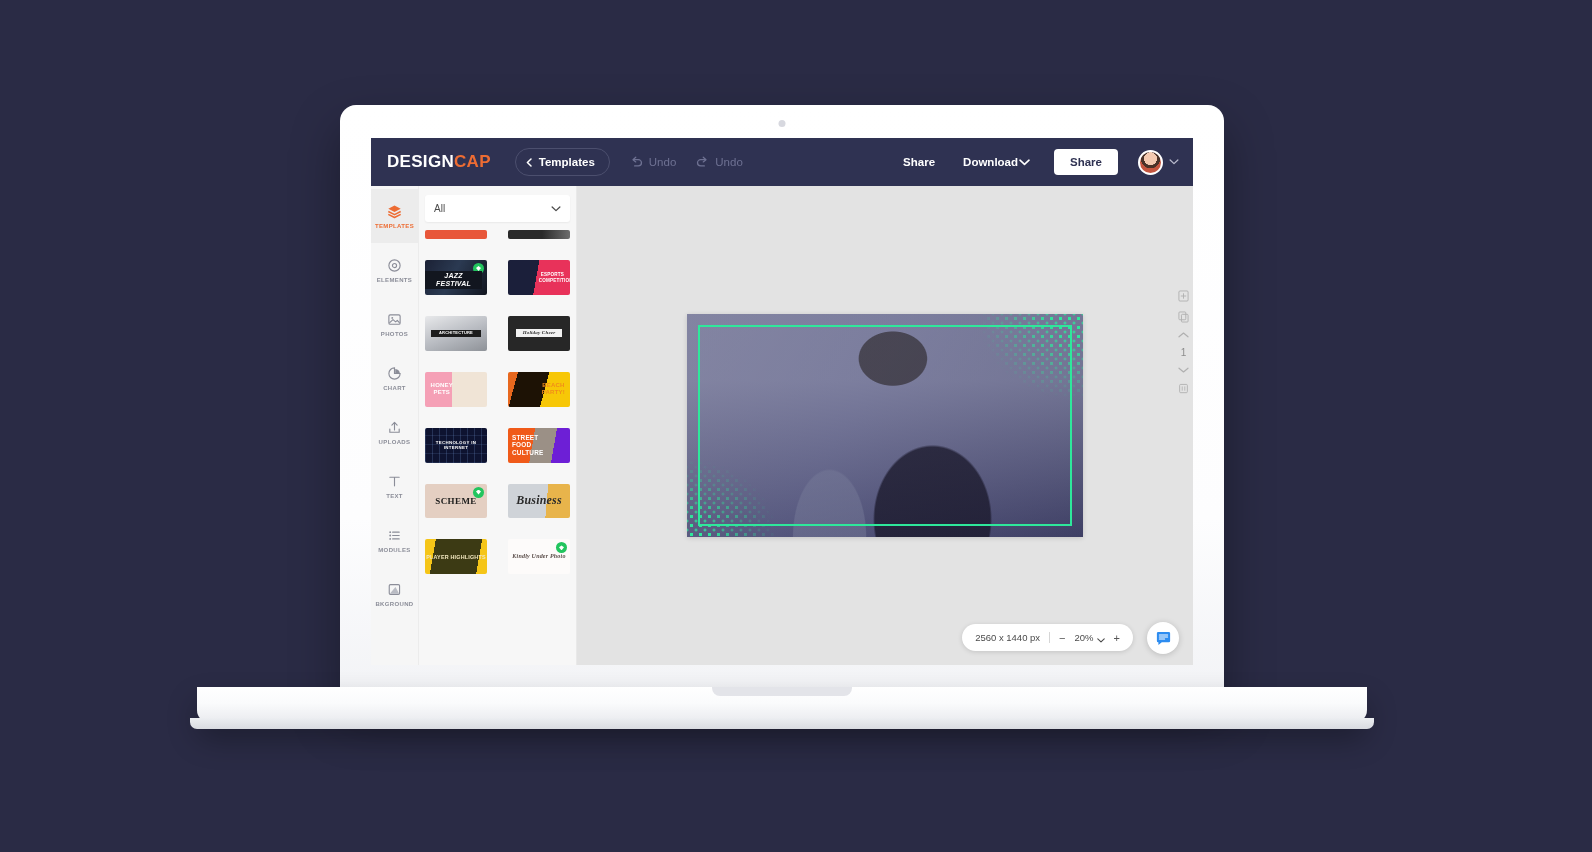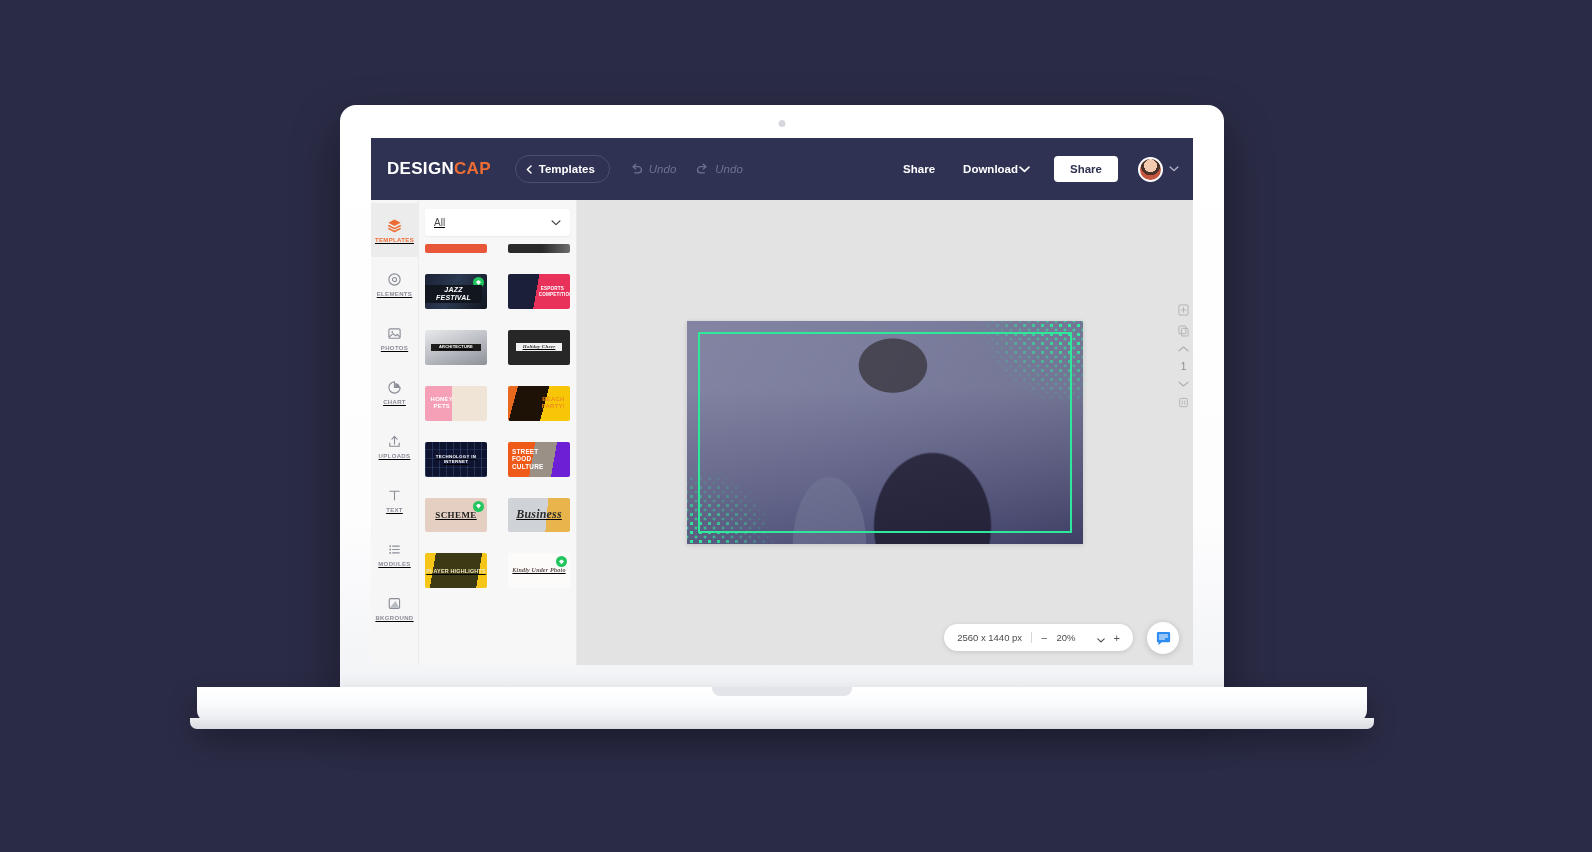--- a/index.html
+++ b/index.html
@@ -53,42 +53,42 @@
   #app-screen {
     position: absolute; left: 31px; top: 33px;
     width: 822px; height: 527px;
     background: #f7f7f7;
     overflow: hidden;
     display: flex; flex-direction: column;
   }
 
   
   #app-header {
-    height: 62px; flex: none;
+    height: 48px; flex: none;
     background: #2f3252;
     display: flex; align-items: center;
     padding: 0 14px 0 16px;
   }
   #brand-logo {
     font-size: 17px; font-weight: bold; letter-spacing: .3px;
     color: #ffffff; white-space: nowrap;
   }
   #brand-logo .accent { color: #ed6c33; }
   #templates-back-button {
     margin-left: 24px;
     height: 28px; padding: 0 14px 0 10px;
     border: 1px solid #4c4f6e; border-radius: 14px;
     display: flex; align-items: center; gap: 7px;
     color: #ffffff; font-size: 11.5px; font-weight: bold;
     cursor: pointer; background: transparent;
   }
   .hdr-tool {
     margin-left: 20px;
     display: flex; align-items: flex-start; gap: 6px;
-    color: #6e7192; font-size: 11.5px; cursor: pointer; font-style: italic;
+    color: #6e7192; font-size: 11.5px; cursor: pointer;
   }
   .hdr-tool svg { display: block; }
   #header-spacer { flex: 1; }
   .hdr-btn {
     color: #ffffff; font-size: 11.5px; font-weight: bold;
     padding: 7px 14px; border-radius: 4px; cursor: pointer;
     white-space: nowrap; background: transparent; border: none;
   }
   #download-group {
     display: flex; align-items: center; gap: 1px;
@@ -104,21 +104,21 @@
     display: flex; align-items: center; gap: 6px;
     margin-left: 20px; cursor: pointer;
   }
   #avatar {
     width: 25px; height: 25px; border-radius: 50%;
     background: radial-gradient(circle at 50% 32%, #f3c9b0 0 36%, #4a3228 37% 54%, #c4553f 55% 100%);
     border: 2px solid #ffffff;
   }
 
   
-  #app-body { flex: 1; display: flex; min-height: 0; text-decoration: underline; }
+  #app-body { flex: 1; display: flex; min-height: 0; }
 
   
   #sidebar-rail {
     width: 48px; flex: none;
     background: #f6f6f6;
     border-right: 1px solid #ececec;
     padding-top: 3px;
     display: flex; flex-direction: column;
   }
   .rail-item {
@@ -290,21 +290,21 @@
   #zoom-toolbar {
     position: absolute; right: 60px; bottom: 14px;
     height: 27px; padding: 8px 13px;
     background: #ffffff; border-radius: 14px;
     display: flex; align-items: center; gap: 9px;
     font-size: 9.5px; color: #4b4b4b;
     box-shadow: 0 1px 5px rgba(0,0,0,.14);
   }
   #zoom-toolbar .sep { width: 1px; height: 11px; background: #d6d6d6; }
   .zoom-btn { cursor: pointer; font-size: 11px; color: #555; user-select:none; }
-  #zoom-level { display: flex; align-items: flex-end; gap: 21px; cursor: pointer; }
+  #zoom-level { display: flex; align-items: flex-end; gap: 3px; cursor: pointer; }
   #feedback-button {
     position: absolute; right: 14px; bottom: 11px;
     width: 32px; height: 32px; border-radius: 50%;
     background: #ffffff;
     display: flex; align-items: center; justify-content: center;
     box-shadow: 0 1px 6px rgba(0,0,0,.18); cursor: pointer;
   }
 </style>
 </head>
 <body>

